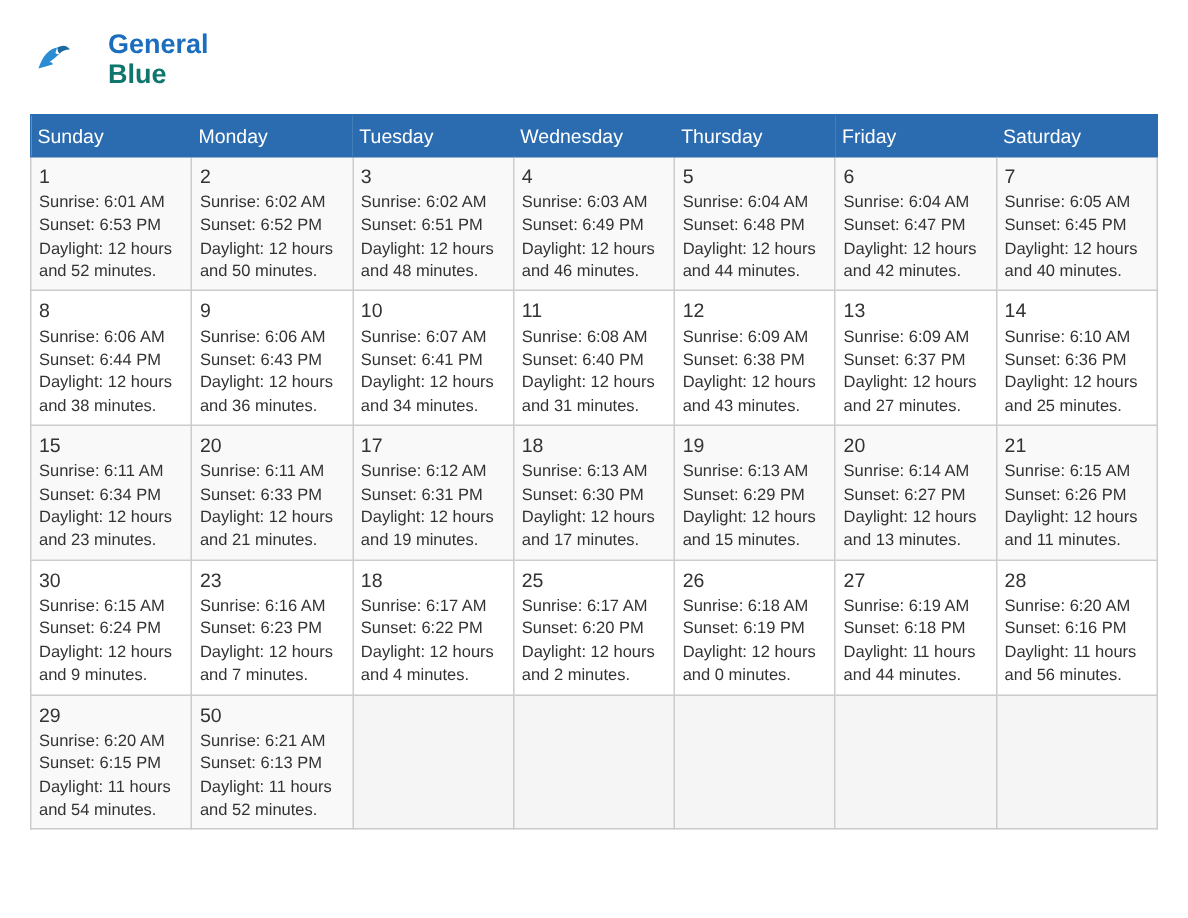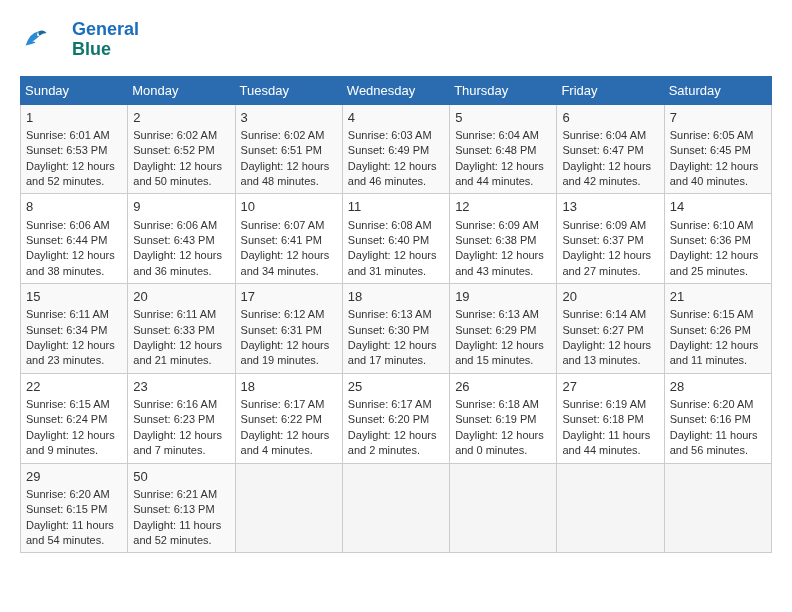--- a/index.html
+++ b/index.html
@@ -138,21 +138,21 @@
       <tr>
         <td><span class="day-num">15</span><span>Sunrise: 6:11 AM</span><br><span>Sunset: 6:34 PM</span><br><span>Daylight: 12 hours</span><br><span>and 23 minutes.</span><br></td>
         <td><span class="day-num">20</span><span>Sunrise: 6:11 AM</span><br><span>Sunset: 6:33 PM</span><br><span>Daylight: 12 hours</span><br><span>and 21 minutes.</span><br></td>
         <td><span class="day-num">17</span><span>Sunrise: 6:12 AM</span><br><span>Sunset: 6:31 PM</span><br><span>Daylight: 12 hours</span><br><span>and 19 minutes.</span><br></td>
         <td><span class="day-num">18</span><span>Sunrise: 6:13 AM</span><br><span>Sunset: 6:30 PM</span><br><span>Daylight: 12 hours</span><br><span>and 17 minutes.</span><br></td>
         <td><span class="day-num">19</span><span>Sunrise: 6:13 AM</span><br><span>Sunset: 6:29 PM</span><br><span>Daylight: 12 hours</span><br><span>and 15 minutes.</span><br></td>
         <td><span class="day-num">20</span><span>Sunrise: 6:14 AM</span><br><span>Sunset: 6:27 PM</span><br><span>Daylight: 12 hours</span><br><span>and 13 minutes.</span><br></td>
         <td><span class="day-num">21</span><span>Sunrise: 6:15 AM</span><br><span>Sunset: 6:26 PM</span><br><span>Daylight: 12 hours</span><br><span>and 11 minutes.</span><br></td>
       </tr>
       <tr>
-        <td><span class="day-num">22</span><span>Sunrise: 6:15 AM</span><br><span>Sunset: 6:24 PM</span><br><span>Daylight: 12 hours</span><br><span>and 9 minutes.</span><br></td>
+        <td><span class="day-num">30</span><span>Sunrise: 6:15 AM</span><br><span>Sunset: 6:24 PM</span><br><span>Daylight: 12 hours</span><br><span>and 9 minutes.</span><br></td>
         <td><span class="day-num">23</span><span>Sunrise: 6:16 AM</span><br><span>Sunset: 6:23 PM</span><br><span>Daylight: 12 hours</span><br><span>and 7 minutes.</span><br></td>
         <td><span class="day-num">18</span><span>Sunrise: 6:17 AM</span><br><span>Sunset: 6:22 PM</span><br><span>Daylight: 12 hours</span><br><span>and 4 minutes.</span><br></td>
         <td><span class="day-num">25</span><span>Sunrise: 6:17 AM</span><br><span>Sunset: 6:20 PM</span><br><span>Daylight: 12 hours</span><br><span>and 2 minutes.</span><br></td>
         <td><span class="day-num">26</span><span>Sunrise: 6:18 AM</span><br><span>Sunset: 6:19 PM</span><br><span>Daylight: 12 hours</span><br><span>and 0 minutes.</span><br></td>
         <td><span class="day-num">27</span><span>Sunrise: 6:19 AM</span><br><span>Sunset: 6:18 PM</span><br><span>Daylight: 11 hours</span><br><span>and 44 minutes.</span><br></td>
         <td><span class="day-num">28</span><span>Sunrise: 6:20 AM</span><br><span>Sunset: 6:16 PM</span><br><span>Daylight: 11 hours</span><br><span>and 56 minutes.</span><br></td>
       </tr>
       <tr>
         <td><span class="day-num">29</span><span>Sunrise: 6:20 AM</span><br><span>Sunset: 6:15 PM</span><br><span>Daylight: 11 hours</span><br><span>and 54 minutes.</span><br></td>
         <td><span class="day-num">50</span><span>Sunrise: 6:21 AM</span><br><span>Sunset: 6:13 PM</span><br><span>Daylight: 11 hours</span><br><span>and 52 minutes.</span><br></td>

